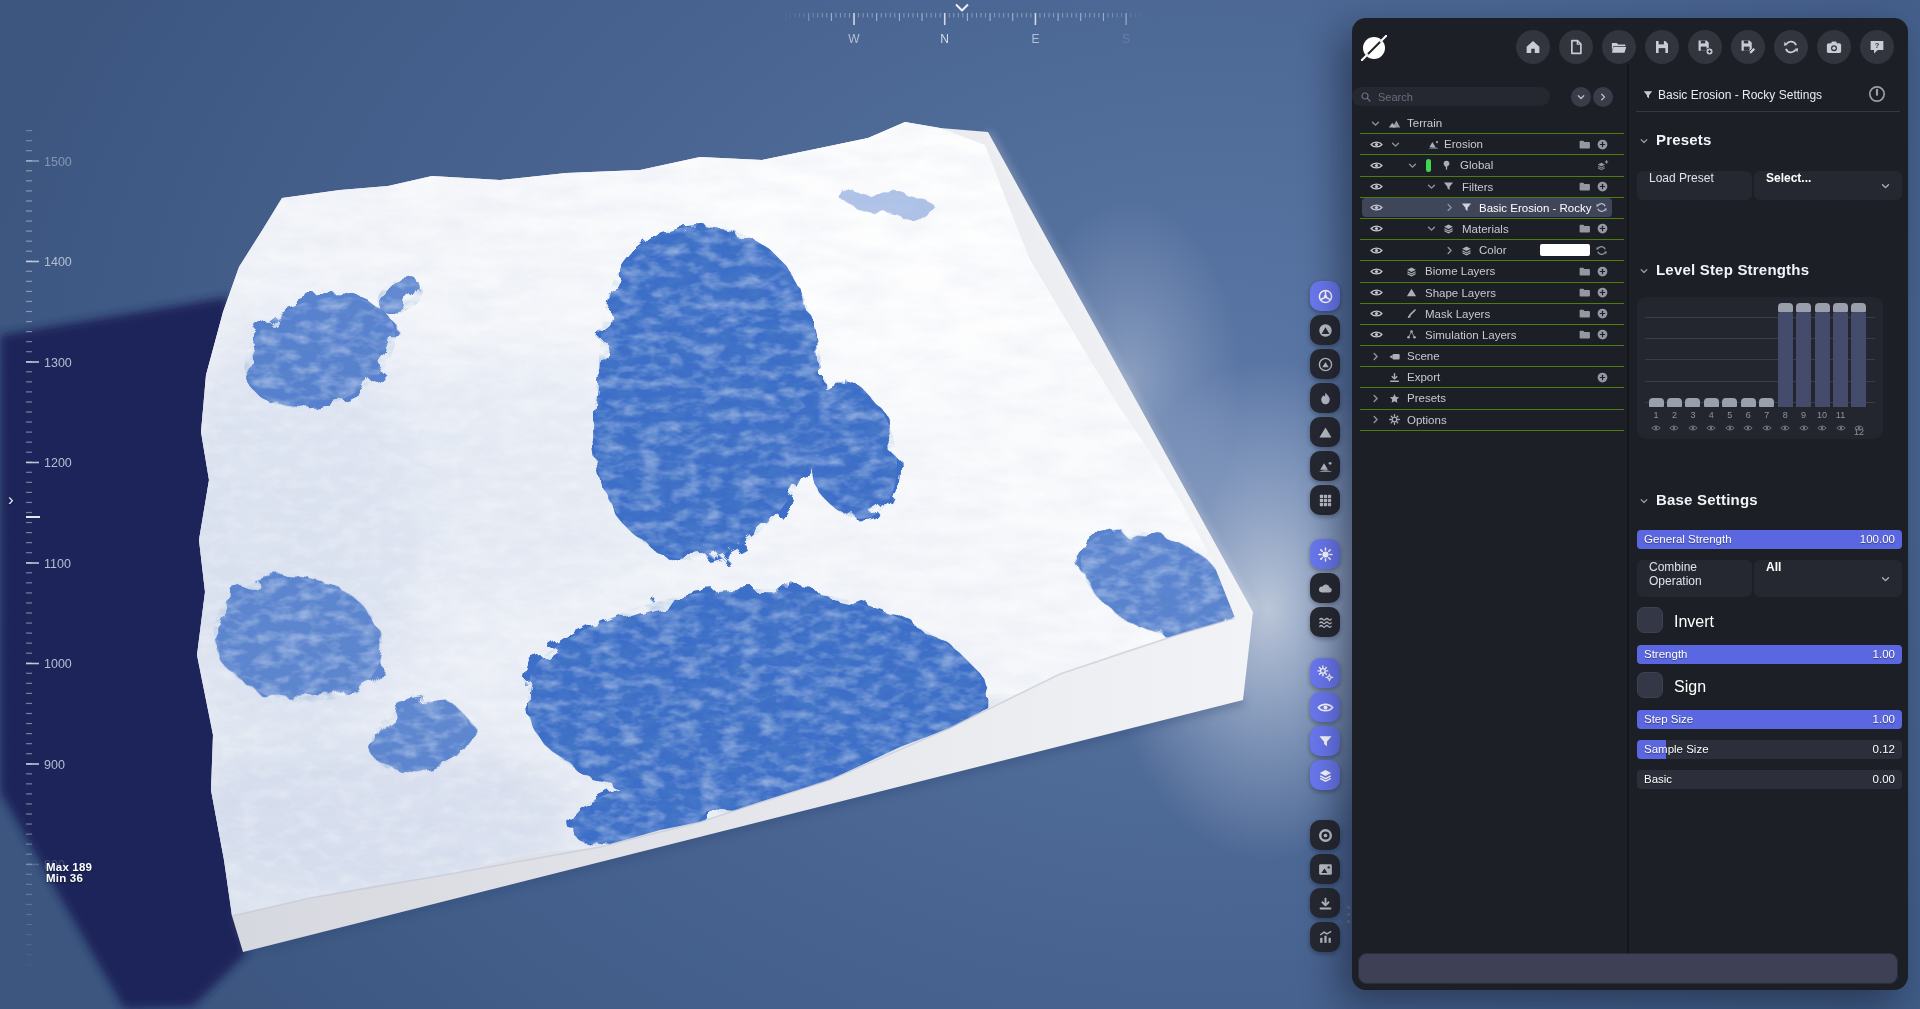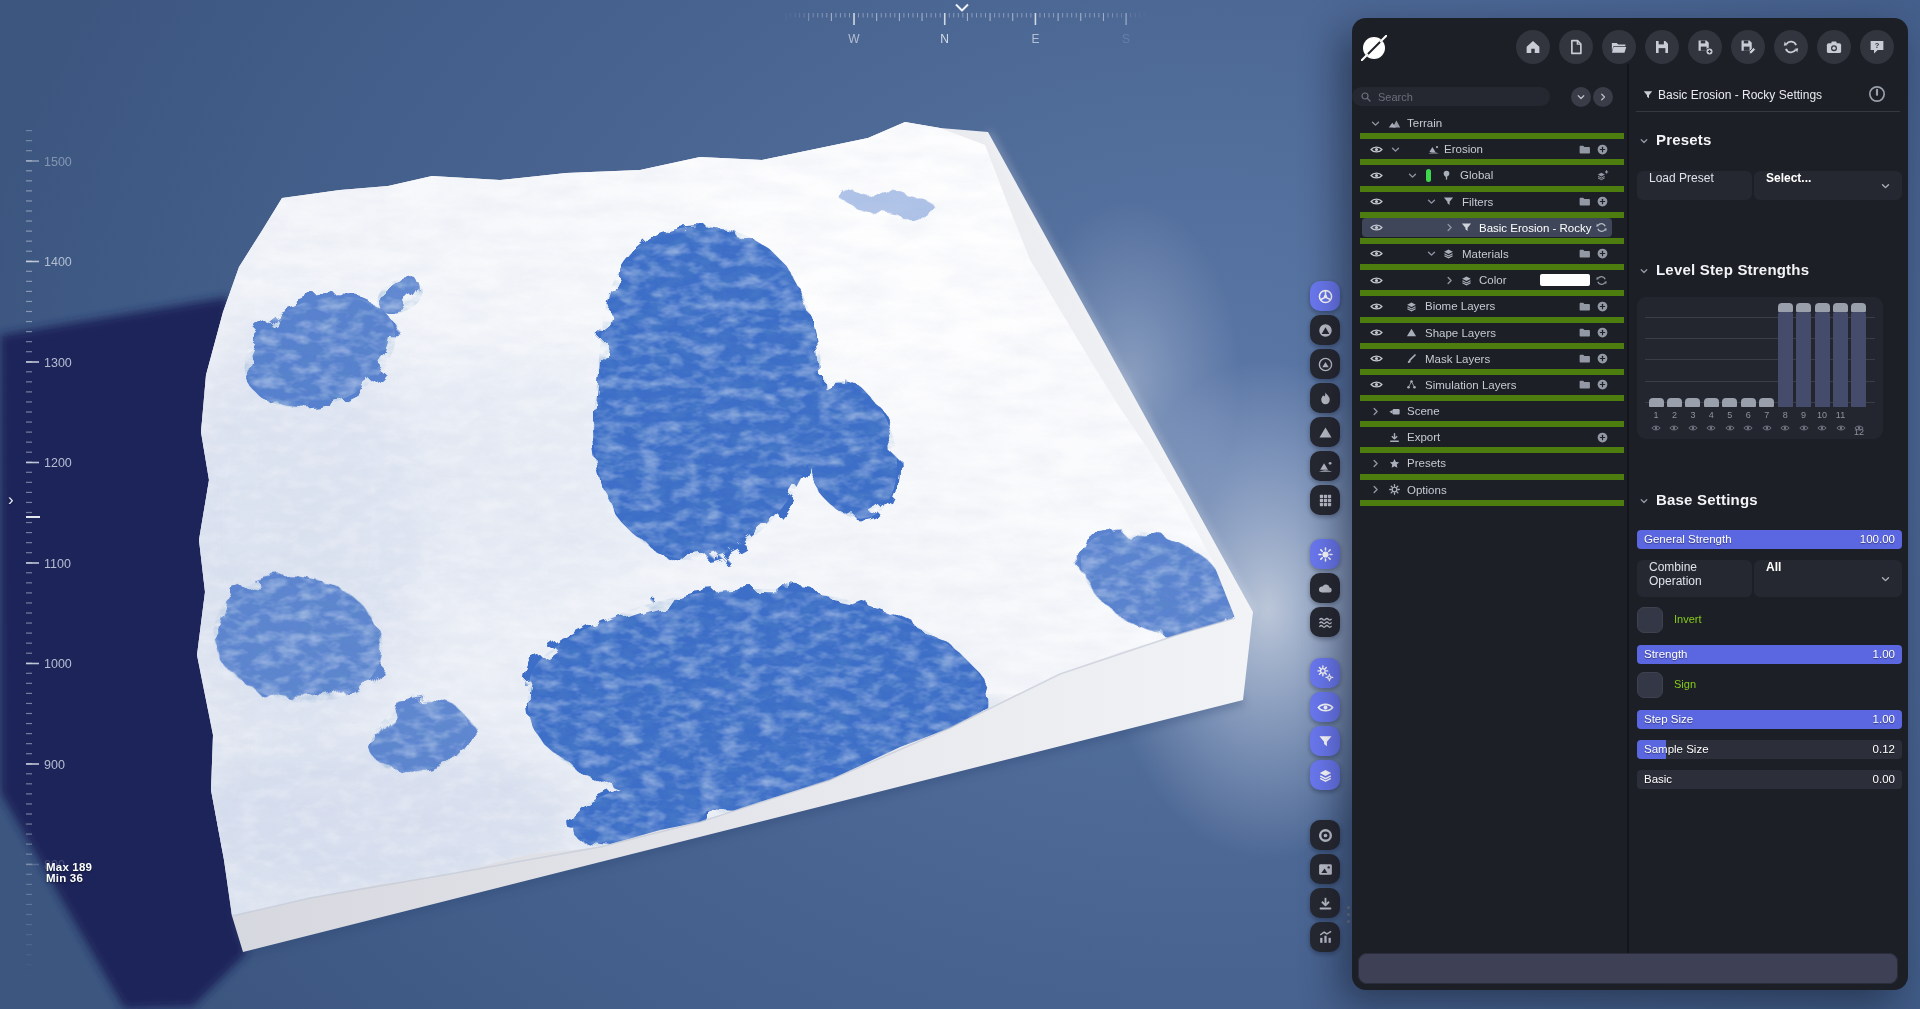--- a/index.html
+++ b/index.html
@@ -42,21 +42,21 @@
   
   #search-box{position:absolute;left:0;top:69px;width:198px;height:19px;border-radius:10px;background:#262831;
     display:flex;align-items:center;color:#6a6f7b;}
   #search-box svg{width:12px;height:12px;margin:0 6px 0 8px;}
   #search-input{font-size:11px;color:#6a6f7b;}
   .search-circle{position:absolute;top:69px;width:20px;height:20px;border-radius:50%;background:#3a3d48;
     display:flex;align-items:center;justify-content:center;color:#b9bec9;cursor:pointer;}
   .search-circle svg{width:12px;height:12px;}
   
   #tree{position:absolute;left:8px;top:95px;width:264px;}
-  .trow{position:relative;height:20.2px;border-bottom:6px solid #4d7c0f;}
+  .trow{position:relative;height:20.2px;border-bottom:1px solid #4d7c0f;}
   .trow .lbl{position:absolute;top:4px;font-size:11.5px;color:#c6cad2;white-space:nowrap;}
   .trow .ic{position:absolute;width:13px;height:13px;top:3.5px;color:#aab0bb;}
   .trow .chev{color:#8d93a0;}
   .trow .eye{color:#c3c7cf;}
   .trow .act{color:#9298a4;}
   .sel-bg{position:absolute;left:2px;top:0;width:250px;height:19px;background:#3f4659;border-radius:4px;}
   .trow.selected .lbl{color:#fff;}
   #green-flag{position:absolute;left:66px;top:3.5px;width:5px;height:13px;border-radius:2.5px;}
   #color-swatch{position:absolute;left:180px;top:4px;width:50px;height:12px;background:#fff;border-radius:2px;cursor:pointer;}
   
@@ -67,21 +67,21 @@
   .field-box{position:absolute;background:#262831;border-radius:6px;display:flex;align-items:flex-start;}
   .field-box .fb-label{font-size:12px;color:#dfe2e8;margin-left:12px;}
   .field-box .fb-value{font-size:12px;font-weight:bold;color:#fff;margin-left:12px;}
   .dd-chev{position:absolute;right:10px;top:50%;transform:translateY(-50%);width:13px;height:13px;color:#a9afba;}
   .slider{position:absolute;left:285px;width:265px;height:19px;border-radius:4px;background:#2c2e3a;overflow:hidden;cursor:pointer;}
   .slider .fill{position:absolute;left:0;top:0;bottom:0;background:#5b67e0;}
   .slider .s-label{position:absolute;left:7px;top:3px;font-size:11.5px;color:#fff;text-shadow:0 1px 1px rgba(0,0,0,.45);}
   .slider .s-value{position:absolute;right:7px;top:3px;font-size:11.5px;color:#fff;text-shadow:0 1px 1px rgba(0,0,0,.45);}
   .checkbox{position:absolute;left:285px;width:26px;height:26px;border-radius:7px;background:#343745;
     border:1px solid #3e414f;box-sizing:border-box;cursor:pointer;}
-  .cb-label{position:absolute;left:322px;font-size:11px;color:#84cc16;}
+  .cb-label{position:absolute;left:322px;font-size:16px;color:#ffffff;}
   
   #level-chart{position:absolute;left:285px;top:279px;width:246px;height:142px;background:#24262f;border-radius:9px;}
   .grid-line{position:absolute;left:8px;right:8px;height:1px;background:#3a3d48;}
   .bar-body{position:absolute;border-radius:2px 2px 0 0;}
   .bar-cap{position:absolute;border-radius:4px 4px 1px 1px;}
   .bar-num{position:absolute;width:15px;text-align:center;font-size:9px;color:#8d929c;}
   .bar-eye{position:absolute;width:10px;height:10px;color:#787d89;}
   #status-bar{position:absolute;left:6px;top:935px;width:540px;height:31px;background:#3e4156;border-radius:9px;
     box-shadow:inset 0 0 0 1px #2b2d3c;}
 </style>

